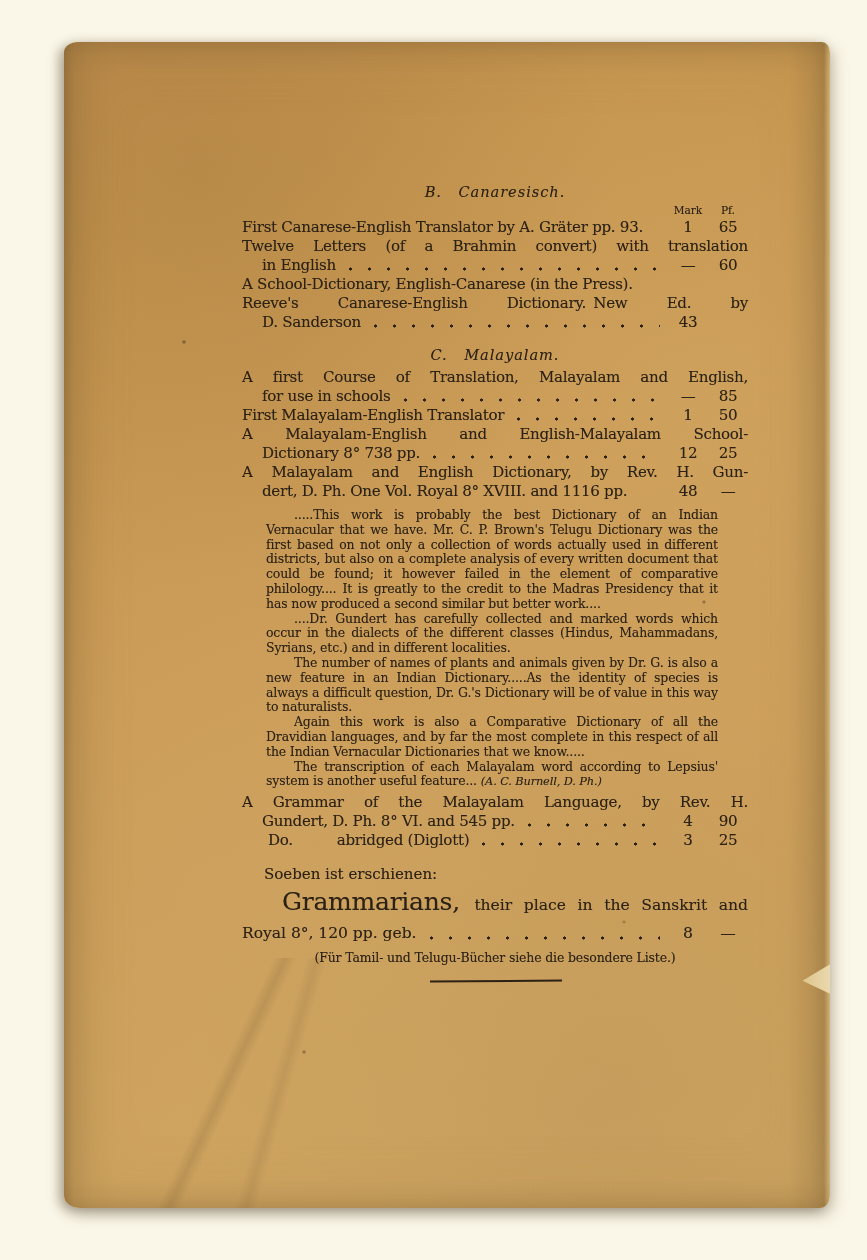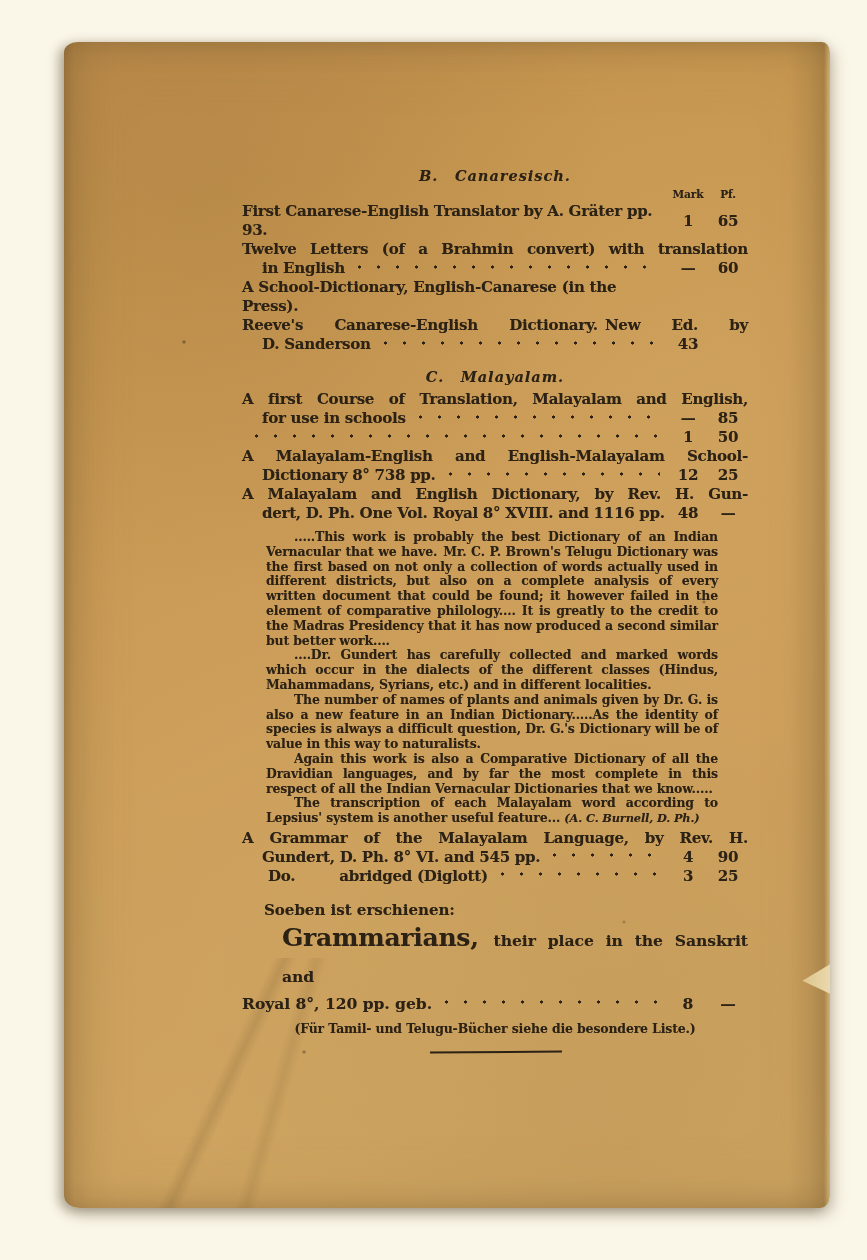--- a/index.html
+++ b/index.html
@@ -37,31 +37,31 @@
       linear-gradient(115deg, transparent 46%, rgba(108,82,44,.18) 48.5%, transparent 51%),
       linear-gradient(106deg, transparent 59%, rgba(108,82,44,.13) 61.5%, transparent 64%);
   }
   .tear{
     position:absolute;right:0;top:920px;width:30px;height:36px;
     background:linear-gradient(to left,#ead9ad,#dcc289);
     clip-path:polygon(100% 6%, 100% 88%, 8% 52%);
     box-shadow:-2px 2px 3px rgba(90,66,34,.4);
   }
   .content{
-    position:absolute;left:178px;top:124px;width:506px;
-    color:#2b2115;font-weight:700;font-size:15px;line-height:19px;
+    position:absolute;left:178px;top:140px;width:506px;
+    color:#2b2115;font-weight:400;font-size:15px;line-height:19px;
     letter-spacing:-0.25px;
     text-shadow:0.2px 0.2px 0 rgba(43,33,21,.35);
   }
   .sec-heading{
     text-align:center;font-style:italic;font-size:14.5px;line-height:20px;
     letter-spacing:1px;
   }
   .sec-heading.second{margin-top:13px;margin-bottom:3px;}
-  .row{display:flex;align-items:center;}
+  .row{display:flex;align-items:flex-end;}
   .etext{flex:0 1 auto;}
   .etext.grow{flex:1 1 auto;}
   .ind{padding-left:20px;}
   .full{
     display:block;width:100%;
     text-align:justify;text-align-last:justify;-moz-text-align-last:justify;
   }
   .leader{
     flex:1 1 auto;min-width:12px;height:4px;margin:0 8px 4px 12px;
     background-image:radial-gradient(circle at 2.5px 2px, #2b2115 1.35px, rgba(0,0,0,0) 1.8px);
@@ -154,20 +154,21 @@
       <div class="full">A first Course of Translation, Malayalam and English,</div>
       <div class="row">
         <div class="etext ind">for use in schools</div>
         <div class="leader"></div>
         <div class="mark">—</div>
         <div class="pf">85</div>
       </div>
     </div>
 
     <div class="row">
+      <div class="etext">First Malayalam-English Translator</div>
       <div class="leader"></div>
       <div class="mark">1</div>
       <div class="pf">50</div>
     </div>
 
     <div class="entry">
       <div class="full">A Malayalam-English and English-Malayalam School-</div>
       <div class="row">
         <div class="etext ind">Dictionary 8° 738 pp.</div>
         <div class="leader"></div>

